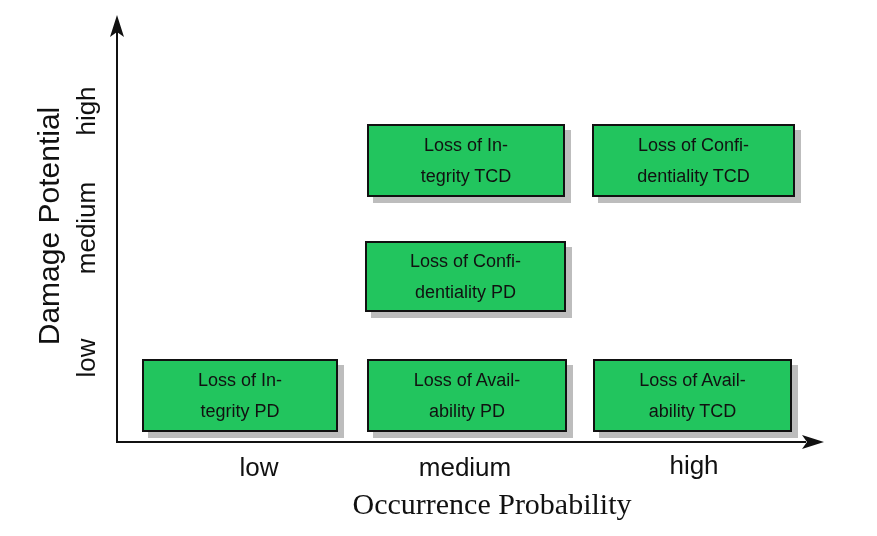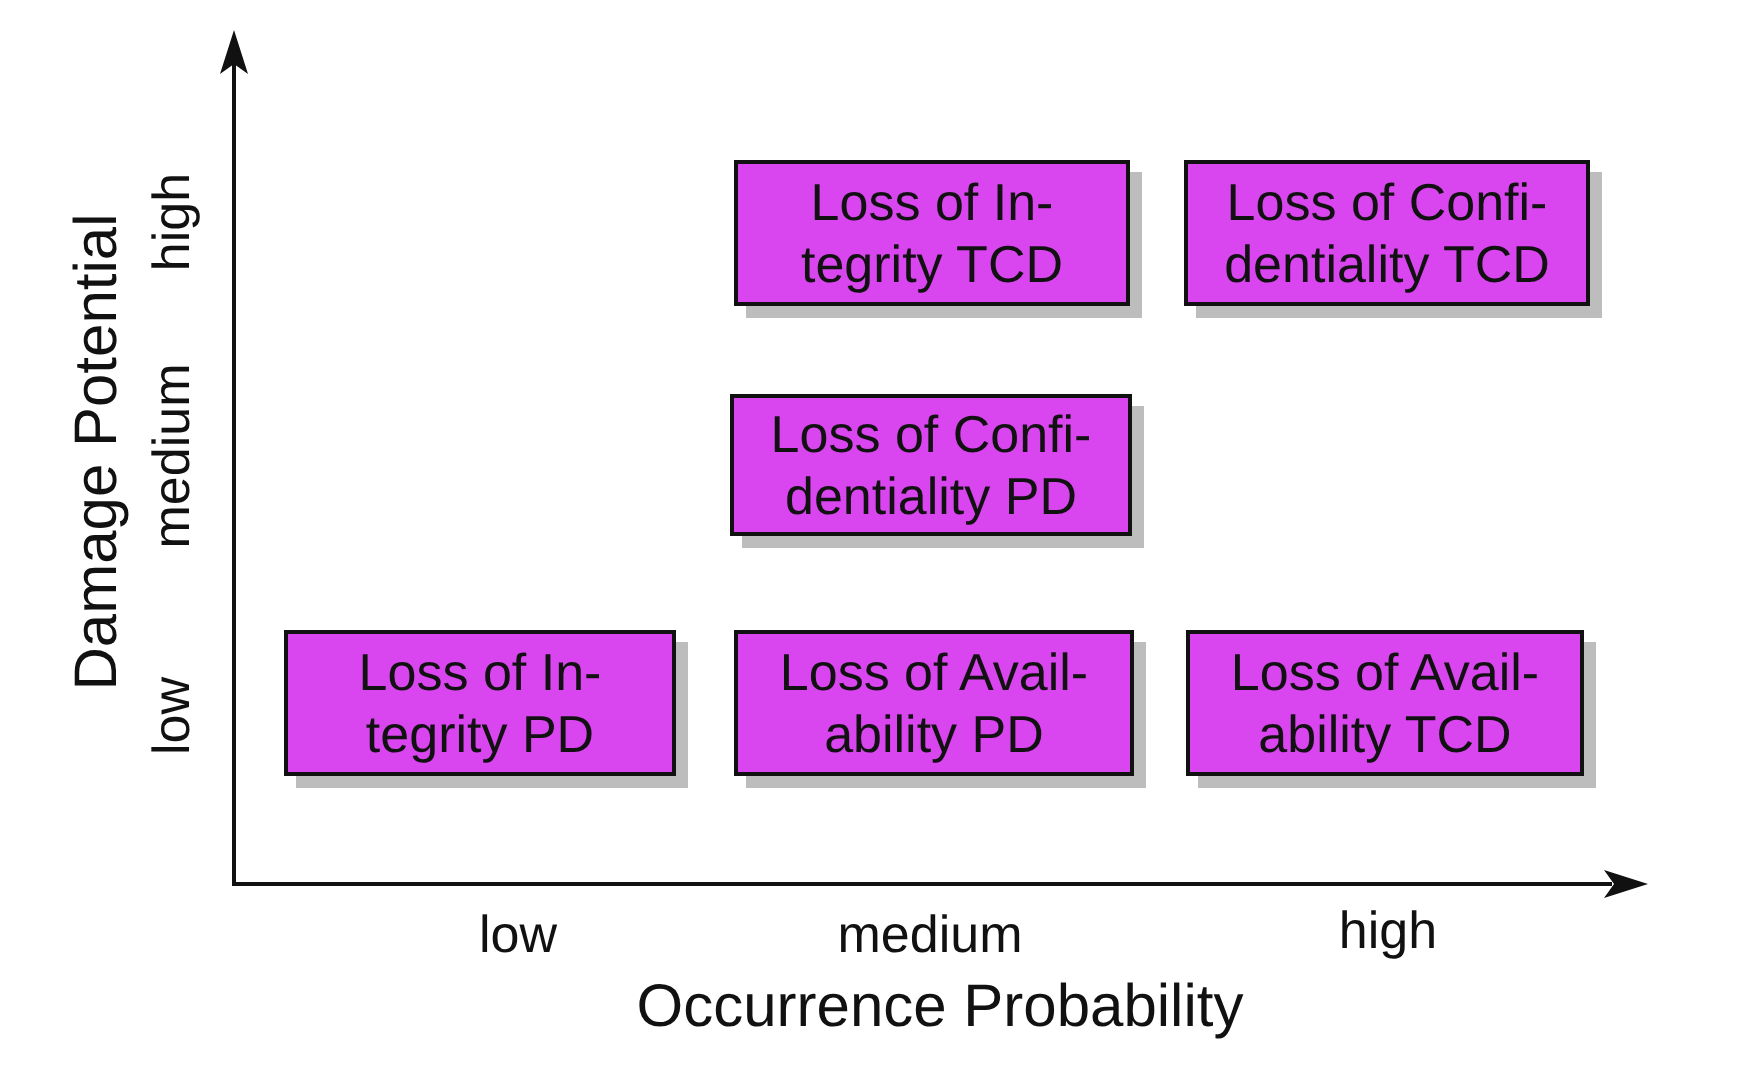--- a/index.html
+++ b/index.html
@@ -10,29 +10,30 @@
     background: #ffffff;
     font-family: "Liberation Sans", sans-serif;
     color: #111111;
     overflow: hidden;
   }
   .axes-svg { position: absolute; left: 0; top: 0; }
   .node-box {
     position: absolute;
     box-sizing: border-box;
     border: 2px solid #111111;
-    background: #d946ef;
+    background: #22c55e;
     box-shadow: 6px 6px 0 #bdbdbd;
     display: flex;
     align-items: center;
     justify-content: center;
     text-align: center;
-    font-size: 26px;
+    font-size: 18px;
     line-height: 31px;
     white-space: pre-line;
+    margin-top: 44px;
   }
   .xtick {
     position: absolute;
     transform: translateX(-50%);
     font-size: 26px;
     white-space: nowrap;
   }
   .ytick {
     position: absolute;
     transform: translate(-50%, -50%) rotate(-90deg);
@@ -67,21 +68,21 @@
   <div class="axis-title-y" style="left:49px; top:226px;">Damage Potential</div>
 
   <div class="ytick" style="left:86px; top:111px;">high</div>
   <div class="ytick" style="left:86px; top:228px;">medium</div>
   <div class="ytick" style="left:86px; top:358px;">low</div>
 
   <div class="xtick" style="left:259px; top:452px;">low</div>
   <div class="xtick" style="left:465px; top:452px;">medium</div>
   <div class="xtick" style="left:694px; top:450px;">high</div>
 
-  <div class="axis-title-x" style="left:470px; top:487px;">Occurrence Probability</div>
+  <div class="axis-title-x" style="left:492px; top:487px;font-family:Liberation Serif, serif;">Occurrence Probability</div>
 
   <div class="node-box" style="left:367px; top:80px; width:198px; height:73px;">Loss of In-
 tegrity TCD</div>
 
   <div class="node-box" style="left:592px; top:80px; width:203px; height:73px;">Loss of Confi-
 dentiality TCD</div>
 
   <div class="node-box" style="left:365px; top:197px; width:201px; height:71px;">Loss of Confi-
 dentiality PD</div>
 

